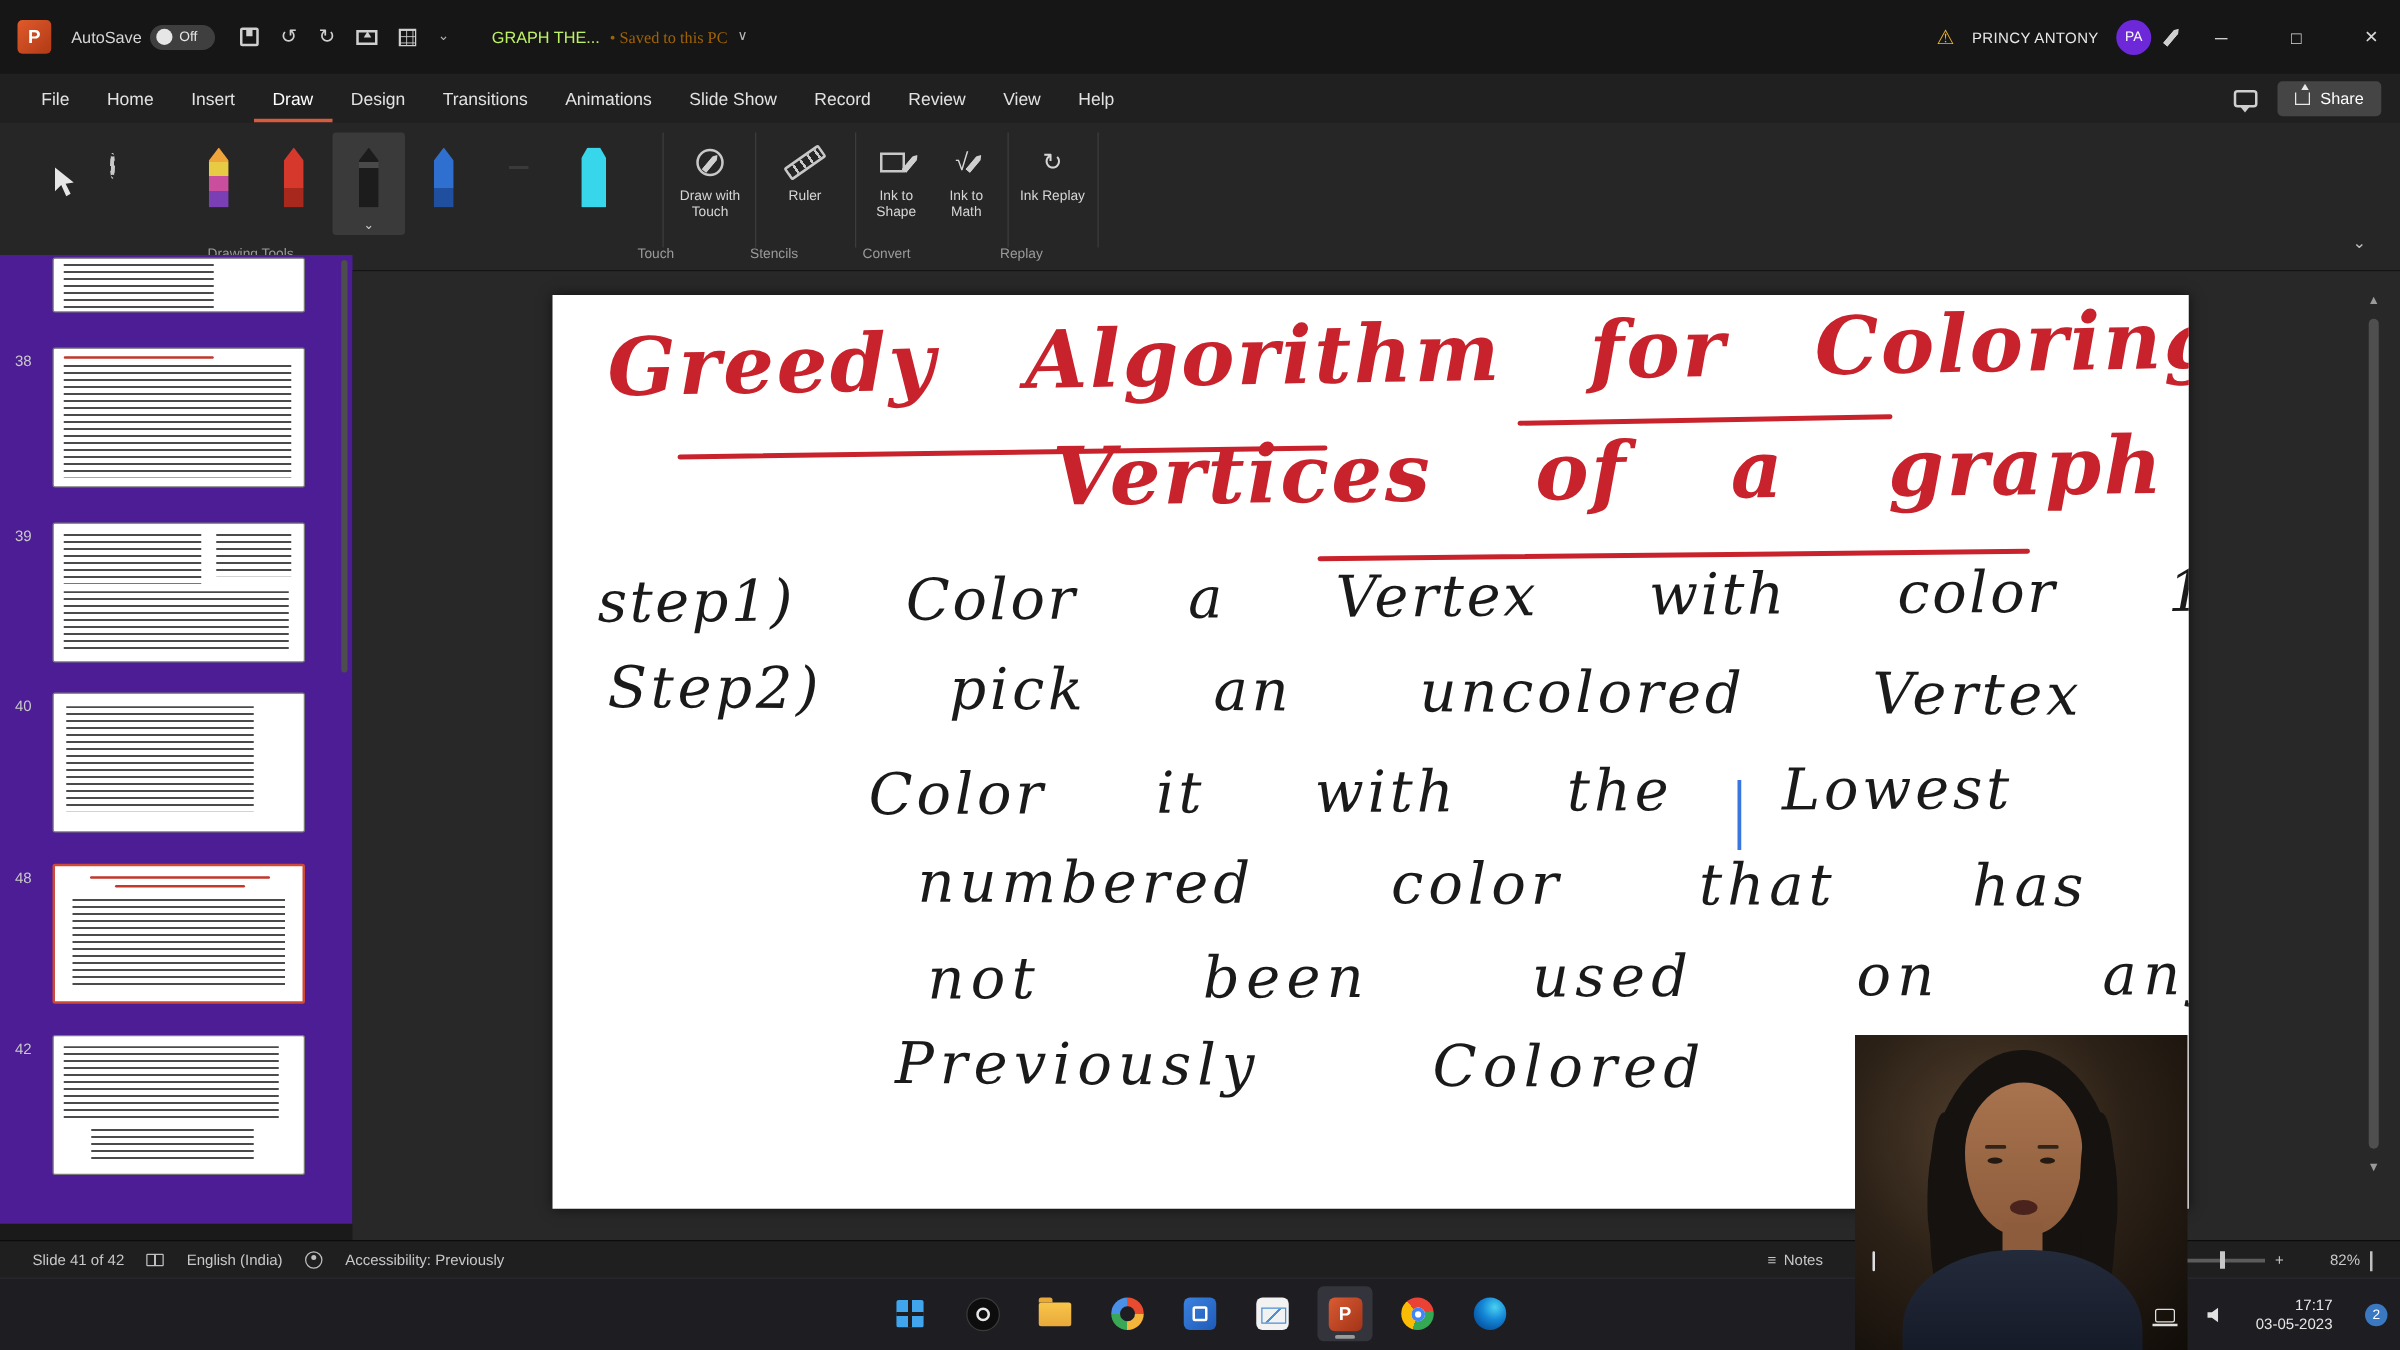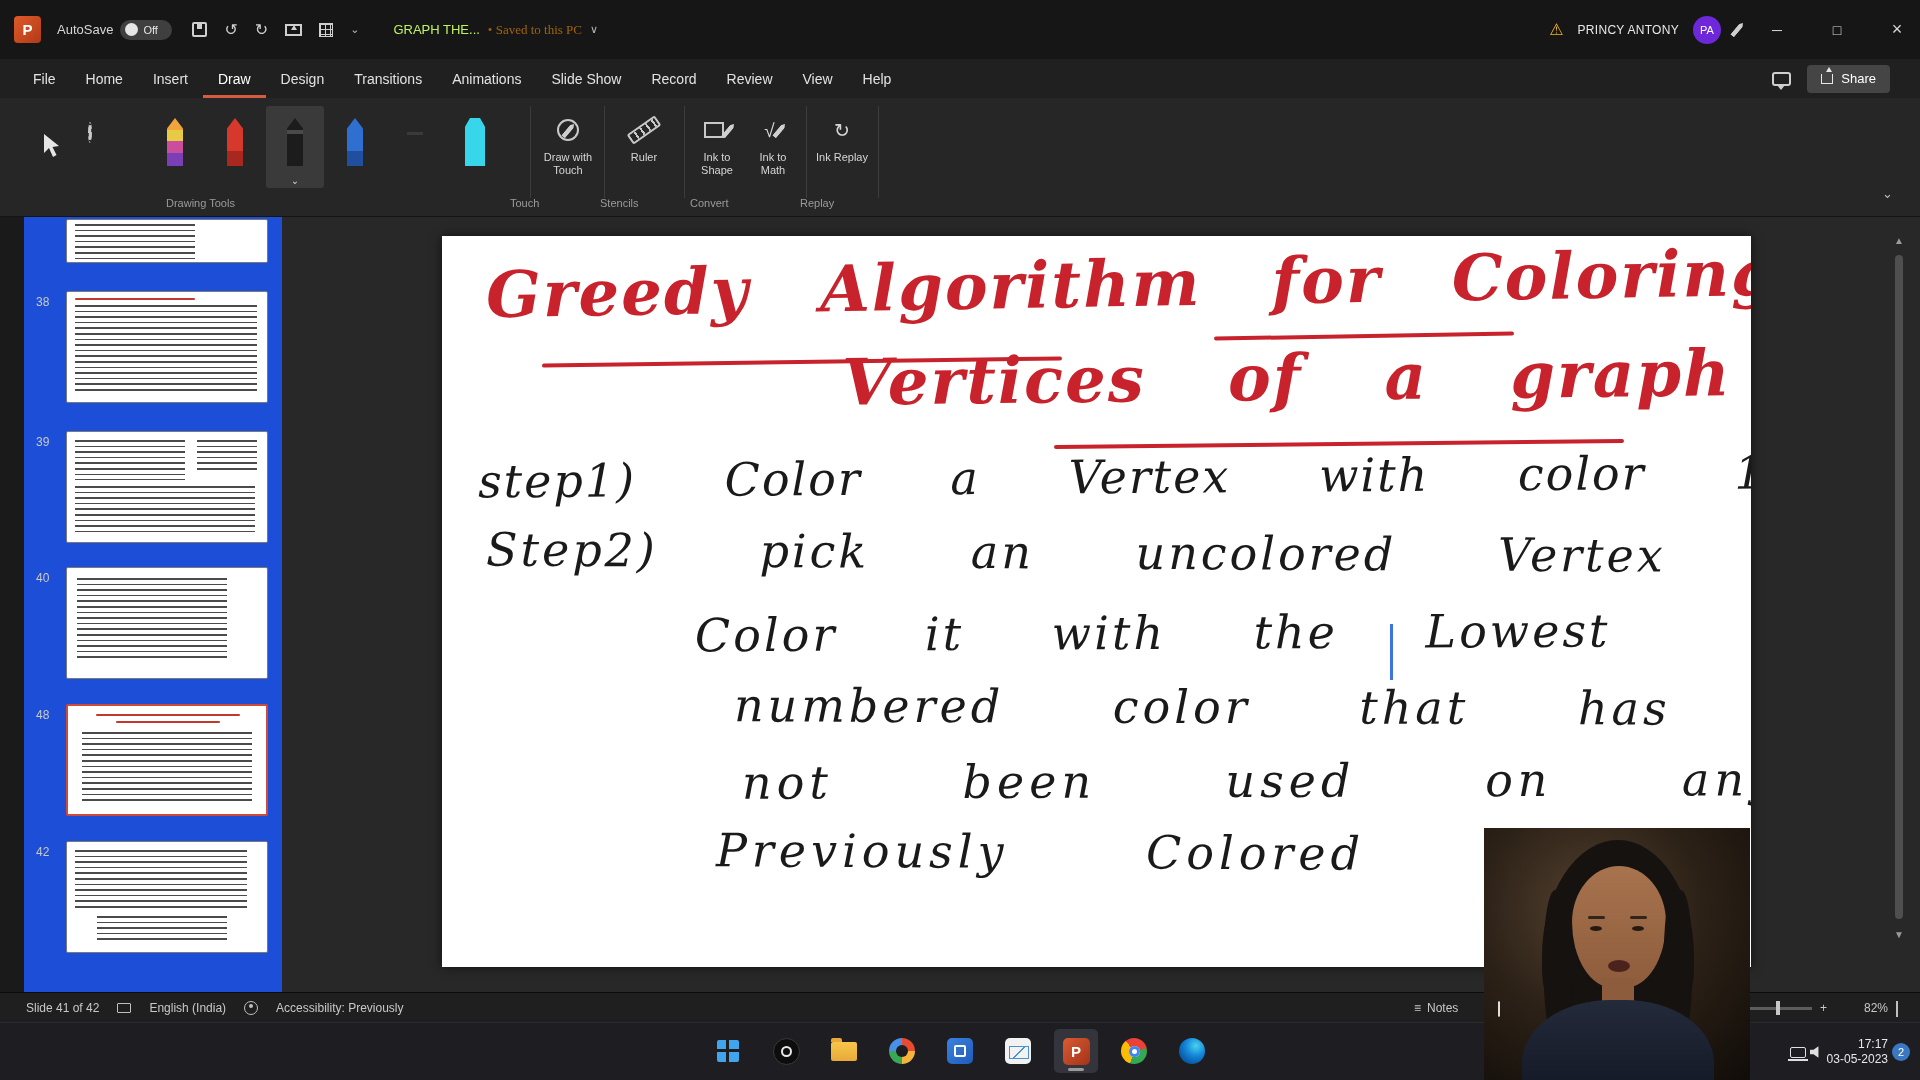--- a/index.html
+++ b/index.html
@@ -34,21 +34,21 @@
   .warn{color:#f0b429;font-size:16px;}
   #username{font-size:12px;letter-spacing:.3px;color:#e8e8e8;}
   #avatar{width:28px;height:28px;border-radius:50%;background:#6d28d9;color:#fff;font-size:11px;display:flex;align-items:center;justify-content:center;}
   .pen-glyph{width:5px;height:17px;background:#cfcfcf;clip-path:polygon(50% 0,100% 22%,100% 100%,0 100%,0 22%);transform:rotate(40deg);}
   .winbtn{width:46px;height:59px;display:flex;align-items:center;justify-content:center;color:#d8d8d8;font-size:14px;}
 
   
   #tabsbar{position:absolute;left:0;top:59px;width:1920px;height:39px;background:#202020;display:flex;align-items:stretch;padding-left:18px;}
   .tab{padding:0 15px;display:flex;align-items:center;font-size:14px;color:#e2e2e2;white-space:nowrap;}
   .tab.active{color:#ffffff;box-shadow:inset 0 -3px 0 #d75b3f;}
-  #tabs-right{margin-left:auto;display:flex;align-items:center;gap:16px;padding-right:30px;}
+  #tabs-right{margin-left:auto;display:flex;align-items:center;gap:16px;padding-right:15px;}
   .comment-ico{width:19px;height:14px;border:2px solid #cfcfcf;border-radius:3px;position:relative;}
   .comment-ico::after{content:"";position:absolute;left:3px;bottom:-6px;width:0;height:0;border-left:4px solid transparent;border-right:4px solid transparent;border-top:5px solid #cfcfcf;}
   #sharebtn{height:28px;padding:0 14px;border-radius:4px;background:#454545;display:flex;align-items:center;gap:8px;color:#fff;font-size:13px;}
   .share-ico{width:12px;height:10px;border:1.5px solid #e8e8e8;border-top:none;position:relative;}
   .share-ico::after{content:"";position:absolute;left:3.5px;top:-7px;width:0;height:0;border-left:3px solid transparent;border-right:3px solid transparent;border-bottom:5px solid #e8e8e8;}
 
   
   #ribbon{position:absolute;left:0;top:98px;width:1920px;height:119px;background:#262626;border-bottom:1px solid #141414;}
   .vsep{position:absolute;top:8px;width:1px;height:92px;background:#3c3c3c;}
   .grplabel{position:absolute;top:99px;font-size:11px;color:#9b9b9b;text-align:left;}
@@ -68,21 +68,21 @@
   .bigbtn{position:absolute;top:8px;height:92px;display:flex;flex-direction:column;align-items:center;padding-top:6px;color:#d6d6d6;}
   .bigbtn .icobox{height:36px;display:flex;align-items:center;justify-content:center;gap:2px;}
   .bigbtn .lbl{font-size:11px;line-height:13px;text-align:center;margin-top:3px;}
   .ruler-ico{width:34px;height:12px;border:2px solid #c8c8c8;border-radius:2px;transform:rotate(-35deg);background:repeating-linear-gradient(90deg,transparent 0 5px,#c8c8c8 5px 7px);}
   .shape-ico{width:20px;height:16px;border:2px solid #c8c8c8;}
   .bigglyph{font-size:19px;color:#d6d6d6;line-height:1;}
   .touch-ico{width:22px;height:22px;border:2px solid #c8c8c8;border-radius:50%;display:flex;align-items:center;justify-content:center;}
   #ribchev{position:absolute;left:1882px;top:88px;color:#bdbdbd;font-size:13px;}
 
   
-  #thumbs{position:absolute;left:0;top:217px;width:282px;height:775px;background:#1d4ed8;margin-left:24px;}
+  #thumbs{position:absolute;left:0;top:204px;width:282px;height:775px;background:#4c1d95;}
   .thumbnum{position:absolute;left:12px;font-size:12px;color:#c9c9c9;}
   .thumb{position:absolute;left:42px;width:202px;height:112px;background:#ffffff;border:1px solid #7a7a7a;border-radius:2px;overflow:hidden;}
   .thumb.sel{border:2px solid #cf4a36;}
   .strokes{position:absolute;background:repeating-linear-gradient(180deg,#2b2b2b 0 1.6px,transparent 1.6px 5.6px);opacity:.85;}
   .redline{position:absolute;background:#c0392b;height:2px;border-radius:1px;}
   #thumbscroll{position:absolute;left:273px;top:4px;width:5px;height:330px;background:#4d4d4d;border-radius:3px;}
 
   
   #canvas{position:absolute;left:282px;top:217px;width:1638px;height:775px;background:#282828;}
   #slide{position:absolute;left:160px;top:19px;width:1309px;height:731px;background:#ffffff;box-shadow:0 0 10px rgba(0,0,0,.6);overflow:hidden;}
@@ -139,21 +139,21 @@
   .wheel-ico{width:26px;height:26px;border-radius:50%;background:conic-gradient(#e84b30 0 90deg,#f5b53a 90deg 180deg,#3aa757 180deg 270deg,#4a90e8 270deg 360deg);position:relative;}
   .wheel-ico::after{content:"";position:absolute;inset:7px;background:#1d1d22;border-radius:50%;}
   .bluesq-ico{width:26px;height:26px;border-radius:5px;background:linear-gradient(135deg,#3b82e0,#1f5bb8);position:relative;}
   .bluesq-ico::after{content:"";position:absolute;inset:7px;border:2px solid #fff;border-radius:2px;}
   .mail-ico{width:26px;height:26px;border-radius:5px;background:#f2f2f2;position:relative;}
   .mail-ico::after{content:"";position:absolute;left:4px;top:8px;width:18px;height:11px;border:1.5px solid #4a90d6;background:linear-gradient(135deg,transparent 46%,#4a90d6 46% 54%,transparent 54%);}
   .ppt-ico{width:27px;height:27px;border-radius:5px;background:linear-gradient(135deg,#d95b33,#a33317);color:#fff;font-weight:bold;font-size:15px;display:flex;align-items:center;justify-content:center;}
   .chrome-ico{width:26px;height:26px;border-radius:50%;background:conic-gradient(from -40deg,#ea4335 0 33%,#34a853 33% 66%,#fbbc05 66% 100%);position:relative;}
   .chrome-ico::after{content:"";position:absolute;inset:7.5px;background:#fff;border-radius:50%;box-shadow:inset 0 0 0 3px #4285f4;}
   .edge-ico{width:26px;height:26px;border-radius:50%;background:radial-gradient(circle at 65% 30%,#4ad1f0 0%,#1588d8 40%,#0a5fae 70%,#07426e 100%);}
-  #tray{position:absolute;right:10px;top:0;height:58px;display:flex;align-items:center;gap:4px;z-index:70;}
+  #tray{position:absolute;right:10px;top:0;height:58px;display:flex;align-items:center;gap:26px;z-index:70;}
   .laptop-ico{width:16px;height:11px;border:1.5px solid #e0e0e0;border-radius:2px;position:relative;}
   .laptop-ico::after{content:"";position:absolute;left:-3px;bottom:-4px;width:20px;height:2px;background:#e0e0e0;}
   .vol-ico{width:13px;height:13px;background:#e0e0e0;clip-path:polygon(0 33%,30% 33%,68% 5%,68% 95%,30% 67%,0 67%);}
   #clock{text-align:right;color:#e8e8e8;font-size:12px;line-height:15px;}
   #badge{width:18px;height:18px;border-radius:50%;background:#3a78c2;color:#fff;font-size:11px;display:flex;align-items:center;justify-content:center;}
 
   
   #webcam{position:absolute;left:1484px;top:828px;width:266px;height:252px;z-index:40;overflow:hidden;background:radial-gradient(circle at 40% 32%,#52402e 0%,#2c2117 48%,#100c08 100%);}
   .hair{position:absolute;left:58px;top:12px;width:152px;height:212px;background:#15120f;border-radius:50% 50% 42% 42%/55% 55% 40% 40%;}
   .hairL{position:absolute;left:60px;top:62px;width:28px;height:150px;background:#15120f;border-radius:40%;}

